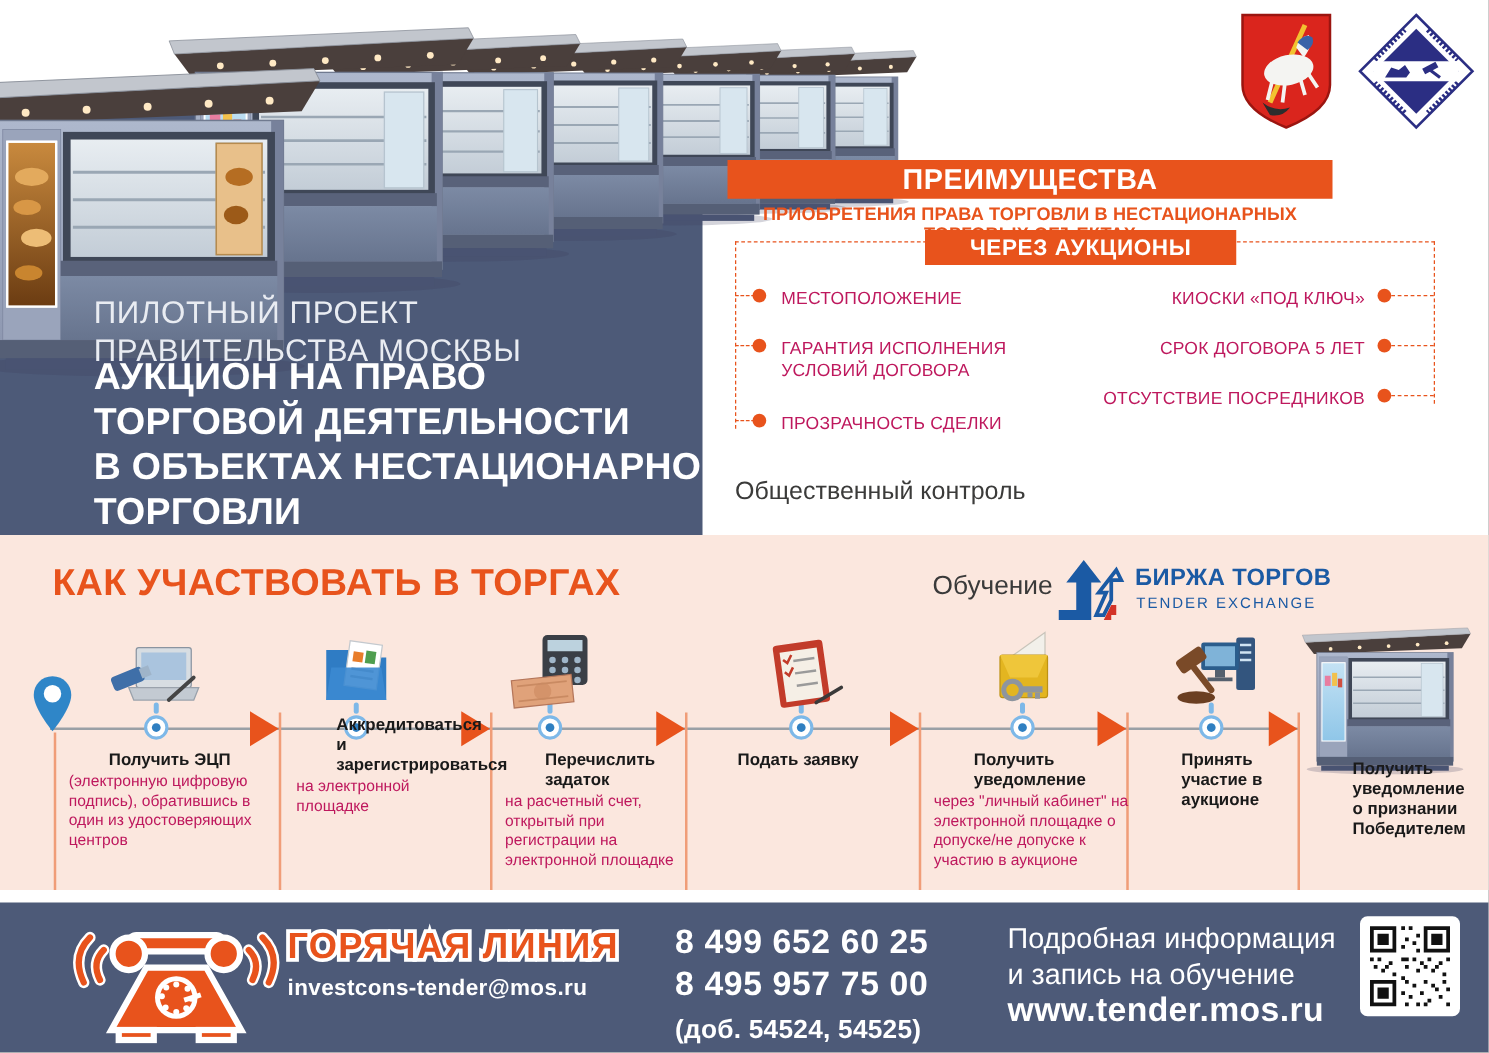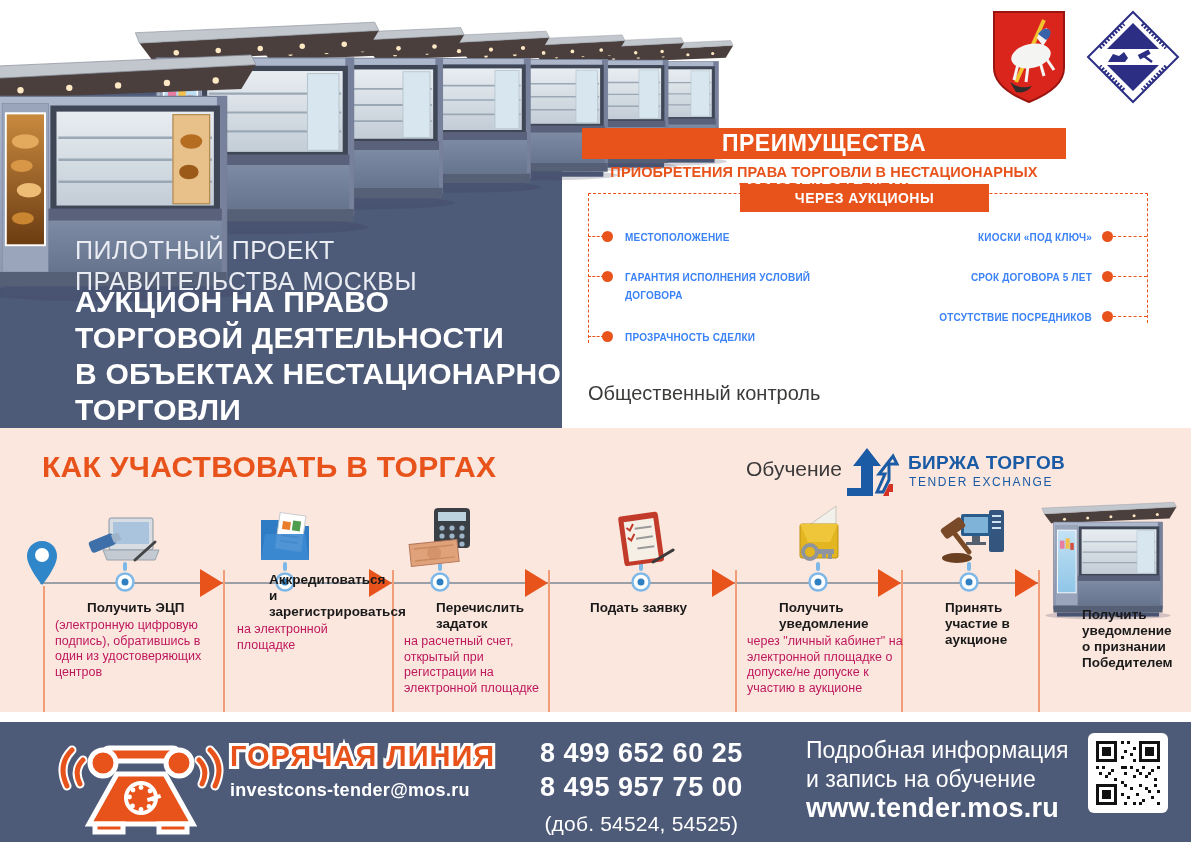--- a/index.html
+++ b/index.html
@@ -11,25 +11,25 @@
   
   .hero-box{left:0;top:66px;width:562px;height:362px;background:#4d5a78;}
   .hero-kicker{left:75px;top:219px;color:#e9ecf2;font-size:25px;line-height:31px;font-weight:400;letter-spacing:.5px;margin-top:16px;}
   .hero-title{left:75px;top:284px;color:#ffffff;font-size:30px;line-height:36px;font-weight:800;letter-spacing:.2px;}
 
   
   .adv-bar{left:582px;top:128px;width:484px;height:31px;background:#e8531c;color:#fff;
            font-size:23px;font-weight:800;text-align:center;line-height:31px;letter-spacing:.5px;}
   .adv-sub{left:582px;top:164px;width:484px;text-align:center;color:#e8531c;font-size:14.5px;font-weight:800;letter-spacing:.1px;}
   .via-bar{left:740px;top:184px;width:249px;height:28px;background:#e8531c;color:#fff;
-           font-size:14px;font-weight:800;text-align:center;line-height:28px;letter-spacing:.5px;z-index:3;}
+           font-size:18px;font-weight:800;text-align:center;line-height:28px;letter-spacing:.5px;z-index:3;}
   .dash-h{border-top:1.5px dashed #e8531c;height:0;}
   .dash-v{border-left:1.5px dashed #e8531c;width:0;}
   .adv-dot{width:11px;height:11px;border-radius:50%;background:#e8531c;}
-  .adv-item{font-size:10px;font-weight:700;color:#3b82f6;line-height:18px;letter-spacing:.2px;}
+  .adv-item{font-size:14px;font-weight:400;color:#be185d;line-height:18px;letter-spacing:.2px;}
   .adv-note{left:588px;top:382px;font-size:20px;color:#3b3b3a;}
 
   
   .mid-bg{left:0;top:428px;width:1191px;height:284px;background:#fbe7de;}
   .mid-title{left:42px;top:450px;font-size:30px;font-weight:800;color:#e8531c;letter-spacing:.3px;}
   .training-label{left:746px;top:457px;font-size:21px;color:#3a3a3a;}
   .exch-name{left:908px;top:452px;font-size:19px;font-weight:800;color:#1b5aa4;letter-spacing:.3px;}
   .exch-sub{left:909px;top:475px;font-size:12px;color:#1b5aa4;letter-spacing:1.6px;}
 
   .tl-line{left:40px;top:582px;width:1000px;height:2px;background:#9aa0a6;}
@@ -37,21 +37,21 @@
   .tl-arrow{position:absolute;width:0;height:0;border-top:14px solid transparent;
             border-bottom:14px solid transparent;border-left:23px solid #e8531c;}
   .step-col{position:absolute;}
   .step-title{font-size:13.5px;font-weight:800;color:#1a1a1a;line-height:16px;padding-left:32px;}
   .step-body{font-size:12.5px;color:#be185d;line-height:15.5px;margin-top:2px;}
 
   
   .footer-bg{left:0;top:722px;width:1191px;height:120px;background:#4d5a78;}
   .email{left:230px;top:780px;font-size:18px;font-weight:700;color:#fff;letter-spacing:.3px;}
   .phones{left:540px;top:736px;color:#fff;font-size:27px;font-weight:800;line-height:34px;letter-spacing:.5px;}
-  .phone-ext{font-size:21px;font-weight:400;letter-spacing:.2px;margin-top:3px;text-align:center;}
+  .phone-ext{font-size:21px;font-weight:700;letter-spacing:.2px;margin-top:3px;}
   .info{left:806px;top:736px;color:#fff;font-size:23px;line-height:29px;}
   .website{font-size:27px;font-weight:800;letter-spacing:.3px;}
   .qr-box{left:1088px;top:733px;width:80px;height:80px;background:#fff;border-radius:6px;}
 </style>
 </head>
 <body>
 
 <div class="poster">
 
   <div class="abs hero-box"></div>

